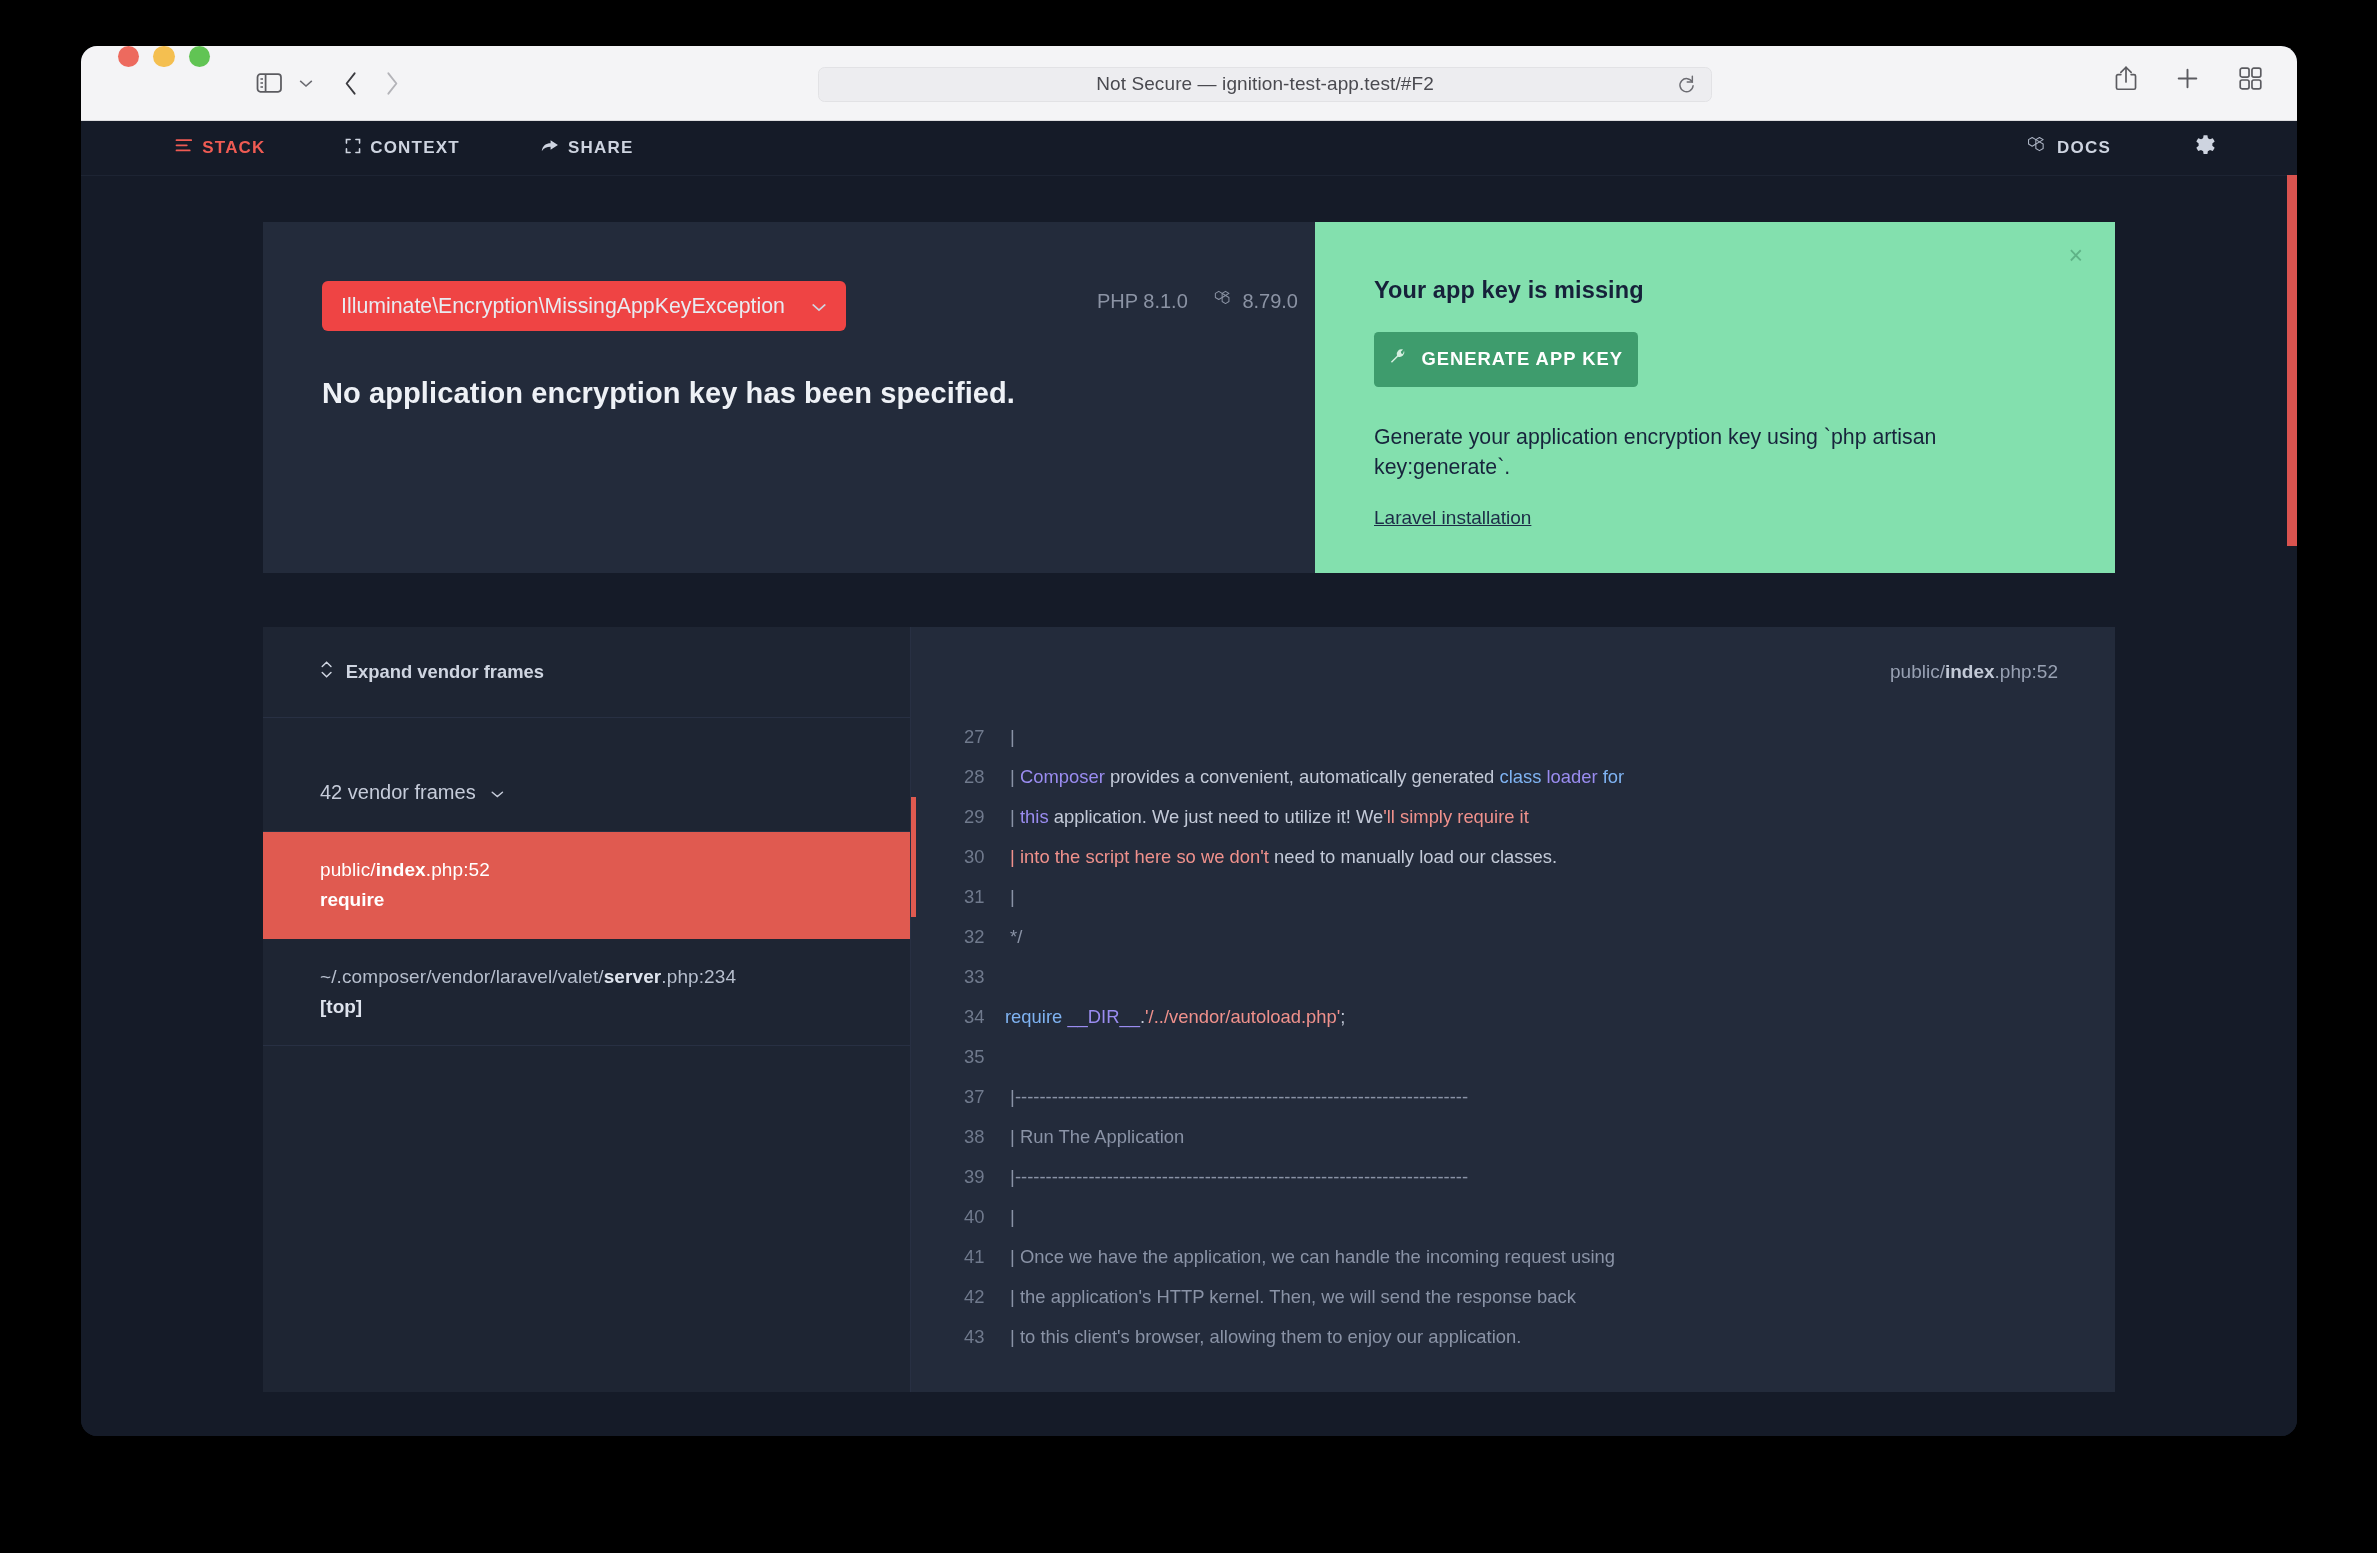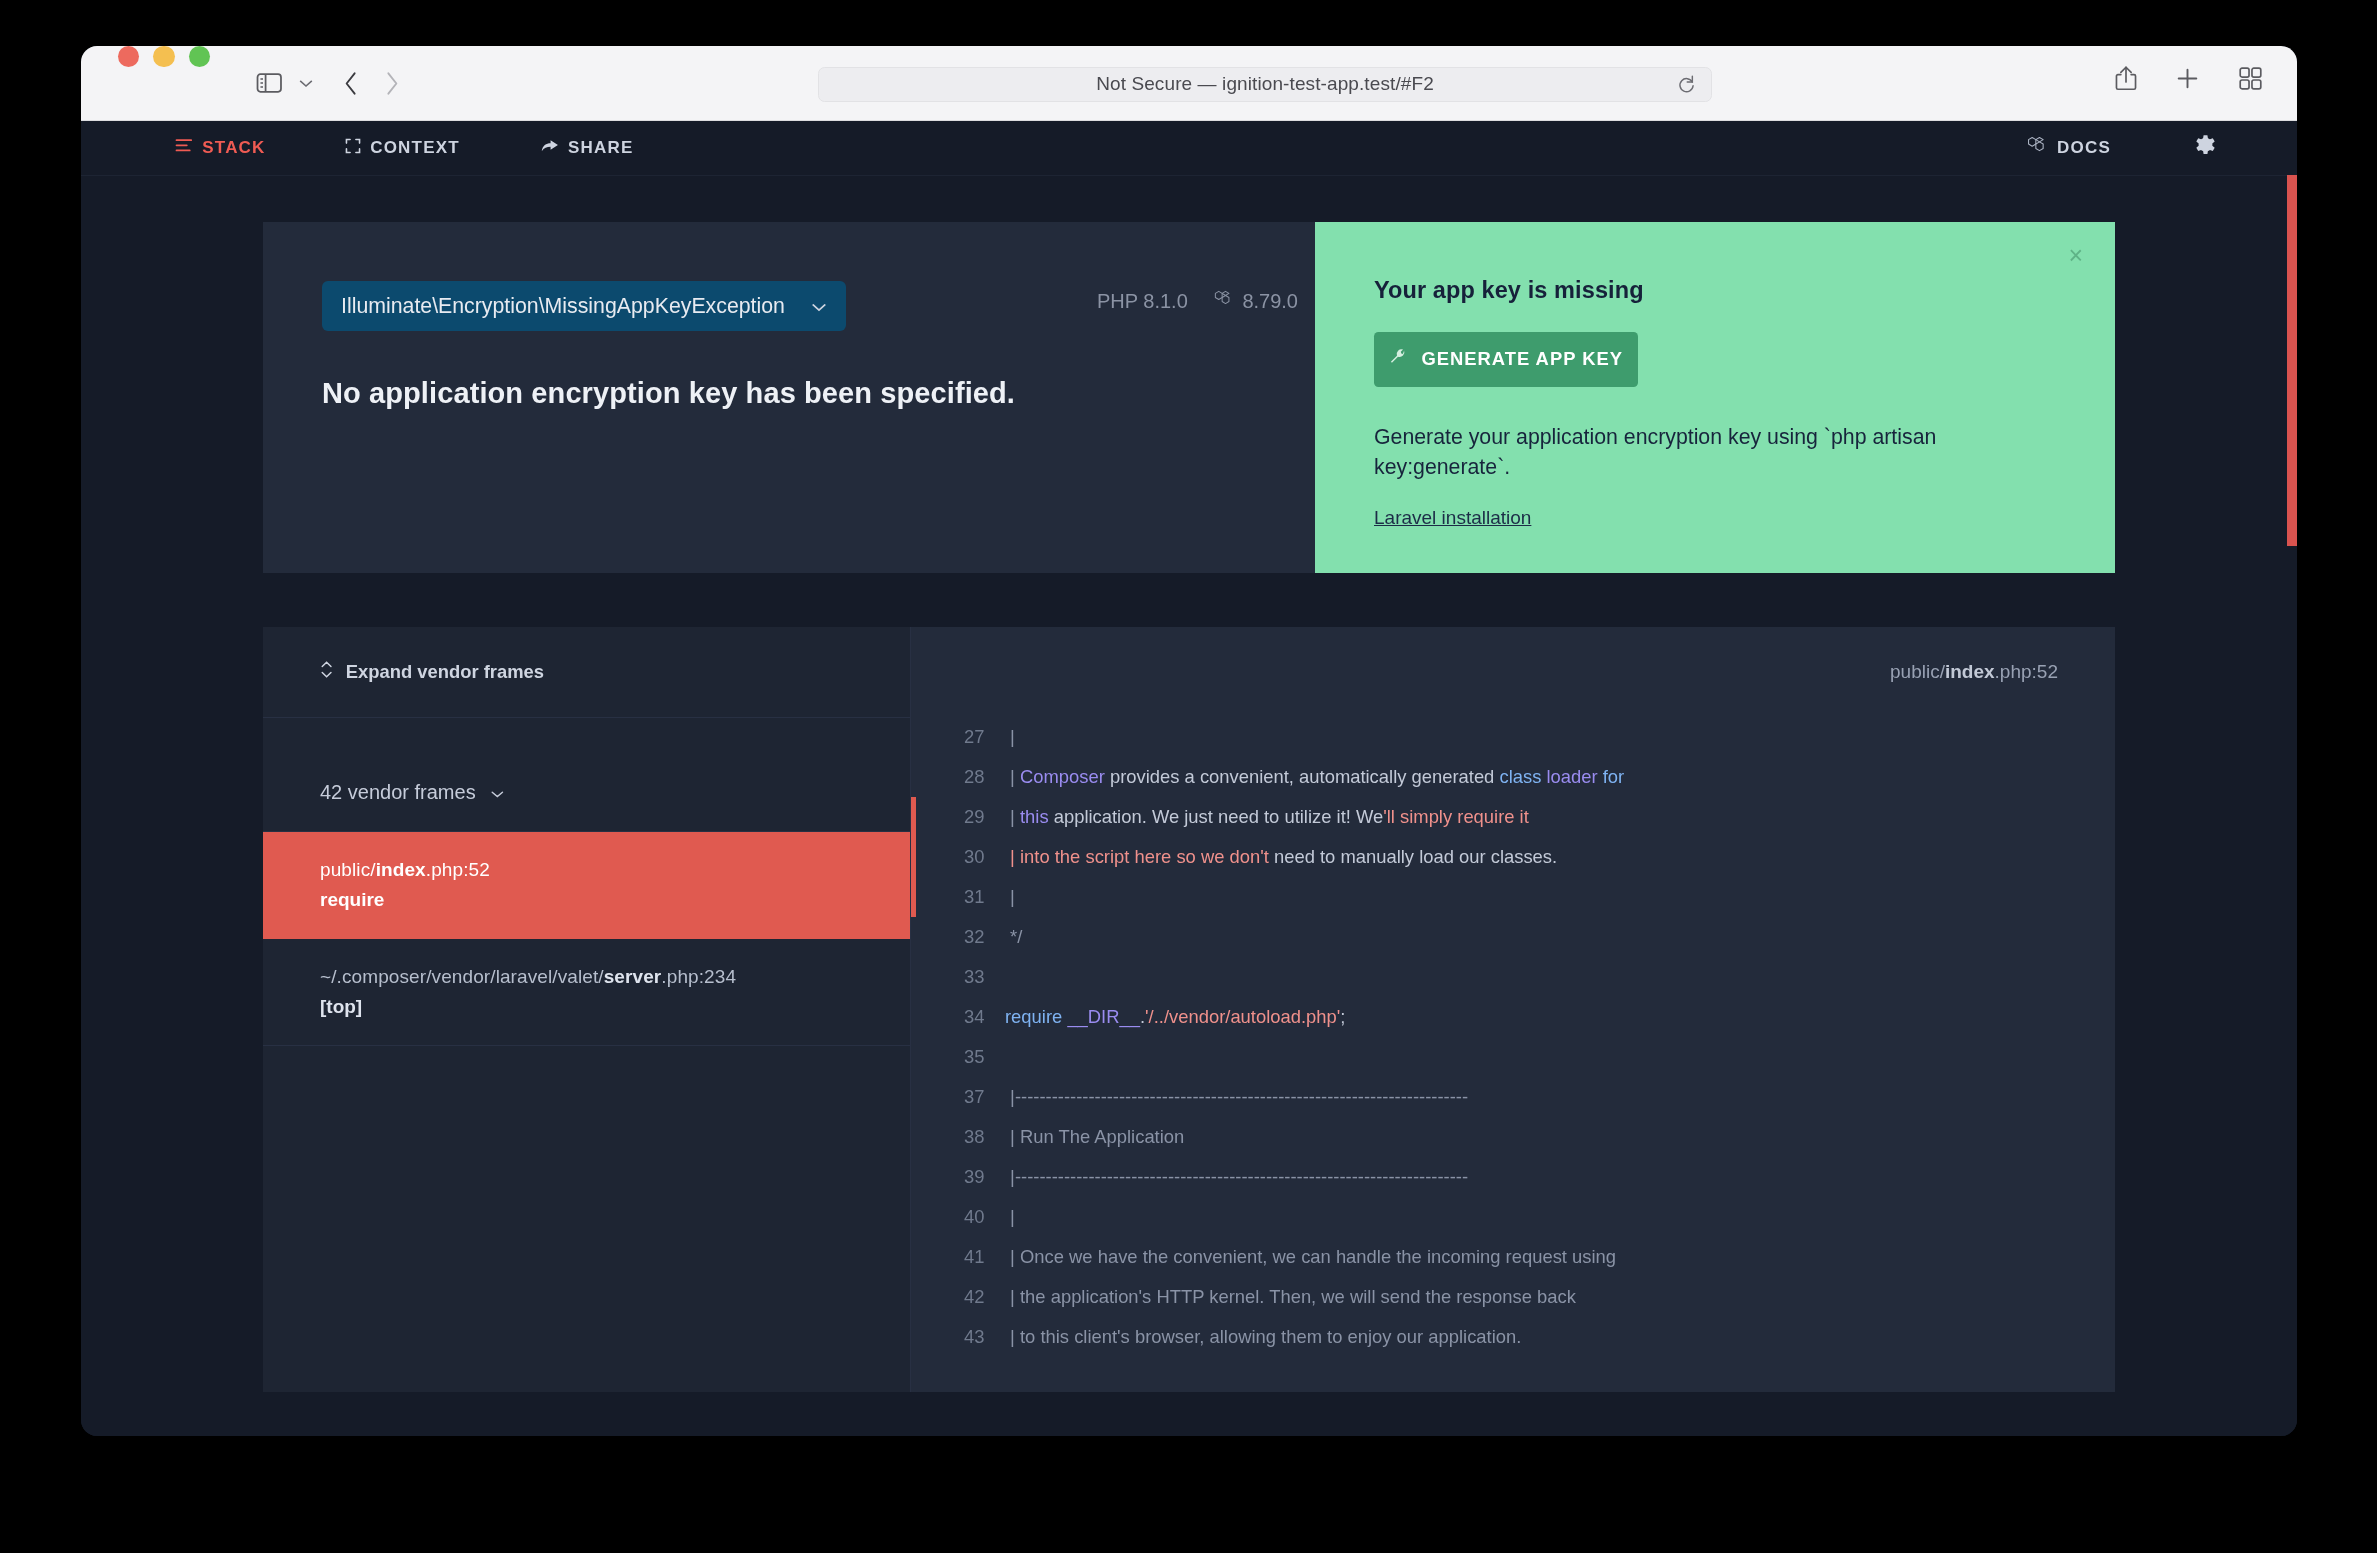--- a/index.html
+++ b/index.html
@@ -103,21 +103,21 @@
     position: relative;
     margin-top: 46px;
     display: flex;
     background: #232b3b;
     min-height: 335px;
     overflow: hidden;
   }
   #exception-left { flex: 1; padding: 59px 0 0 59px; }
   #exception-class-pill {
     display: inline-flex; align-items: center; gap: 26px;
-    background: #0c4a6e;
+    background: #ef4444;
     border-radius: 5.9px;
     padding: 12.5px 19px;
     font-size: 21.3px; color: #e8ebf1;
   }
   #exception-message {
     margin-top: 46px;
     font-size: 29px; font-weight: 700; color: #eef1f6;
     letter-spacing: 0.1px;
   }
   #version-badges {
@@ -524,21 +524,21 @@
               <div class="code-line">
                 <div class="line-number">39</div>
                 <div class="line-code"><span class="tok-comment"> |--------------------------------------------------------------------------</span></div>
               </div>
               <div class="code-line">
                 <div class="line-number">40</div>
                 <div class="line-code"><span class="tok-comment"> |</span></div>
               </div>
               <div class="code-line">
                 <div class="line-number">41</div>
-                <div class="line-code"><span class="tok-comment"> | Once we have the convenient, we can handle the incoming request using</span></div>
+                <div class="line-code"><span class="tok-comment"> | Once we have the application, we can handle the incoming request using</span></div>
               </div>
               <div class="code-line">
                 <div class="line-number">42</div>
                 <div class="line-code"><span class="tok-comment"> | the application's HTTP kernel. Then, we will send the response back</span></div>
               </div>
               <div class="code-line">
                 <div class="line-number">43</div>
                 <div class="line-code"><span class="tok-comment"> | to this client's browser, allowing them to enjoy our application.</span></div>
               </div>
             </div>

